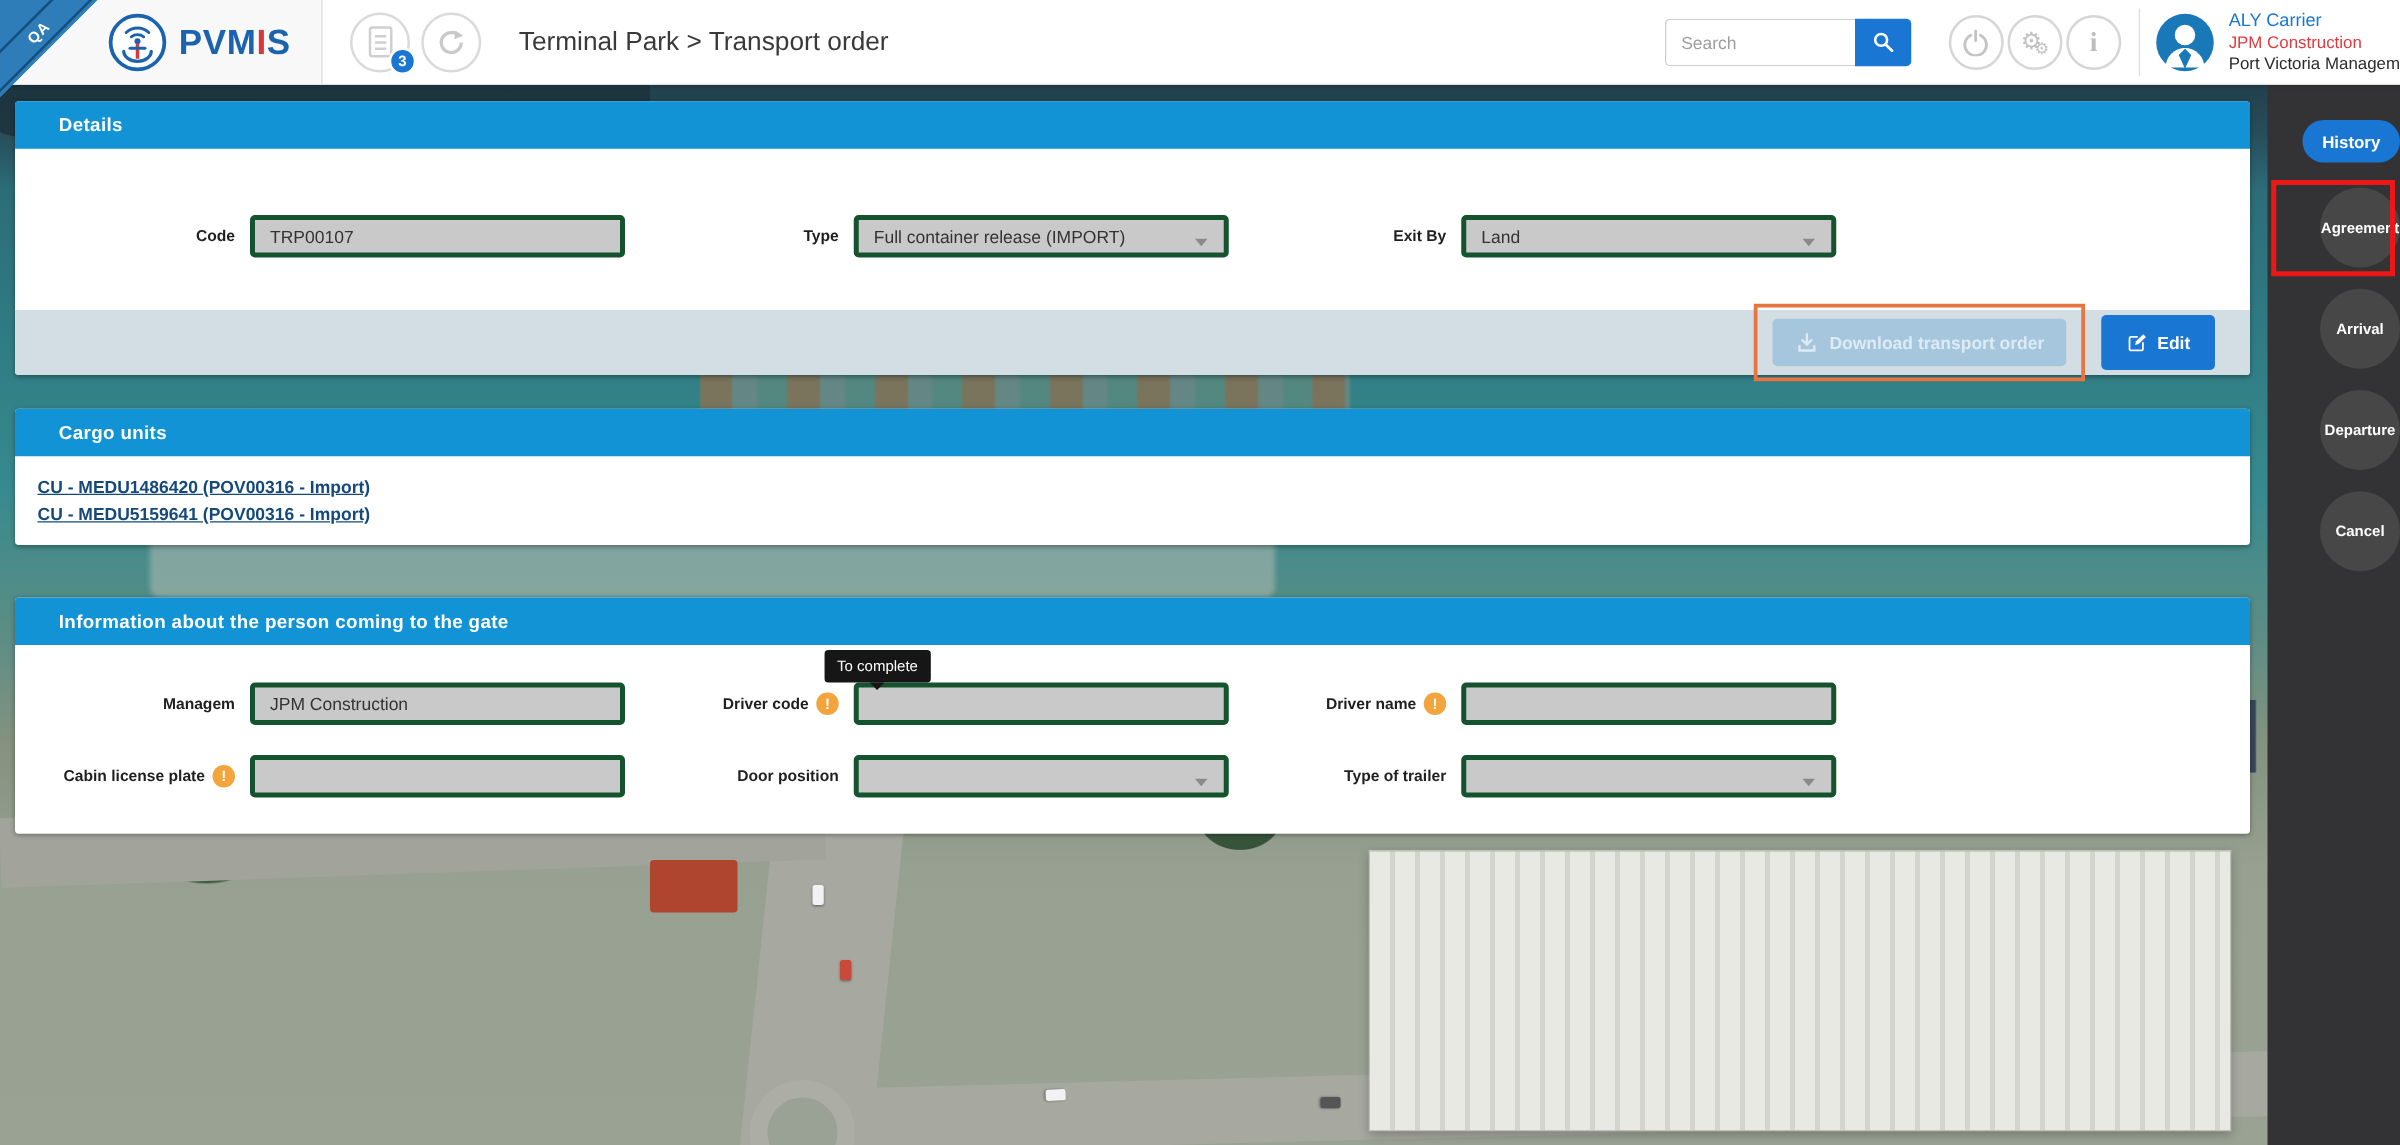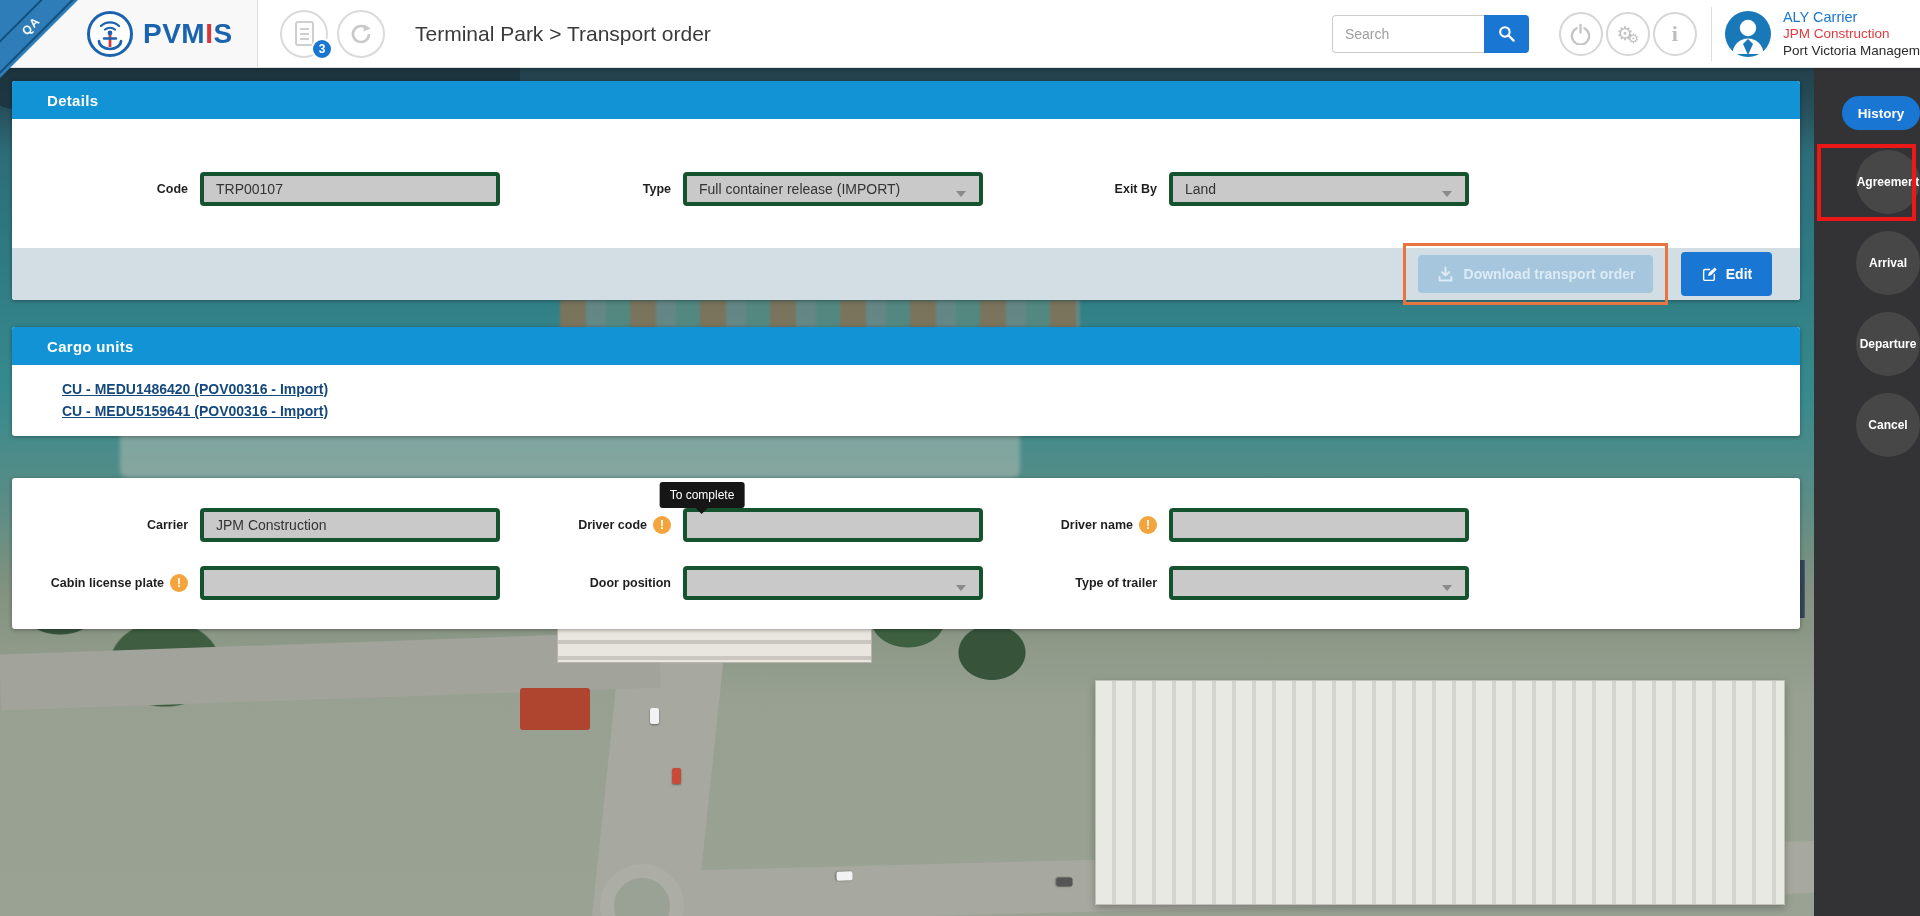--- a/index.html
+++ b/index.html
@@ -110,21 +110,21 @@
                 justify-content:flex-end; padding-right:28px; position:relative; }
   .dl-btn { position:relative; width:235px; height:38px; background:#a5c6dd; color:#dcebf5; border:none; border-radius:4px;
             font-size:14px; font-weight:bold; display:flex; align-items:center; justify-content:center; gap:9px;
             margin-right:28px; cursor:default; }
   .orange-annotation { position:absolute; top:-12px; left:-15px; right:-15px; bottom:-12px;
                        border:3px solid #e8743f; pointer-events:none; }
   .edit-btn { width:91px; height:44px; background:#1976d2; color:#fff; border:none; border-radius:4px;
               font-size:14px; font-weight:bold; display:flex; align-items:center; justify-content:center; gap:8px; cursor:pointer; }
 
   .cargo-panel { margin-top:27px; }
-  .cargo-body { min-height:71px; padding:13px 0 12px 18px;margin-left:32px; }
+  .cargo-body { min-height:71px; padding:13px 0 12px 18px; }
   .cargo-body a { display:block; color:#15497c; font-size:14px; font-weight:bold; text-decoration:underline;
                   line-height:22px; width:max-content; }
 
   .gate-panel { margin-top:42px; }
   .gate-body { height:151px; display:flex; flex-direction:column; justify-content:center; gap:24px; }
 
   .warn { width:18px; height:18px; border-radius:50%; background:#f3a43c; color:#fff; font-size:12px; font-weight:bold;
           display:flex; align-items:center; justify-content:center; flex:none; }
   .warn-anchor { position:relative; display:flex; }
   .tooltip { position:absolute; bottom:26px; left:50%; transform:translateX(-50%); background:#161616; color:#fff;
@@ -277,23 +277,24 @@
 
     <div class="panel cargo-panel">
       <div class="panel-hd">Cargo units</div>
       <div class="cargo-body">
         <a href="#">CU - MEDU1486420 (POV00316 - Import)</a>
         <a href="#">CU - MEDU5159641 (POV00316 - Import)</a>
       </div>
     </div>
 
     <div class="panel gate-panel">
+      <div class="panel-hd">Information about the person coming to the gate</div>
       <div class="gate-body">
         <div class="field-grid">
-          <div class="f-label">Carrier</div>
+          <div class="f-label">Managem</div>
           <div class="f-input">JPM Construction</div>
           <div class="f-label">
             <span>Driver code</span>
             <span class="warn-anchor">
               <span class="warn">!</span>
               <span class="tooltip">To complete</span>
             </span>
           </div>
           <div class="f-input"></div>
           <div class="f-label">

